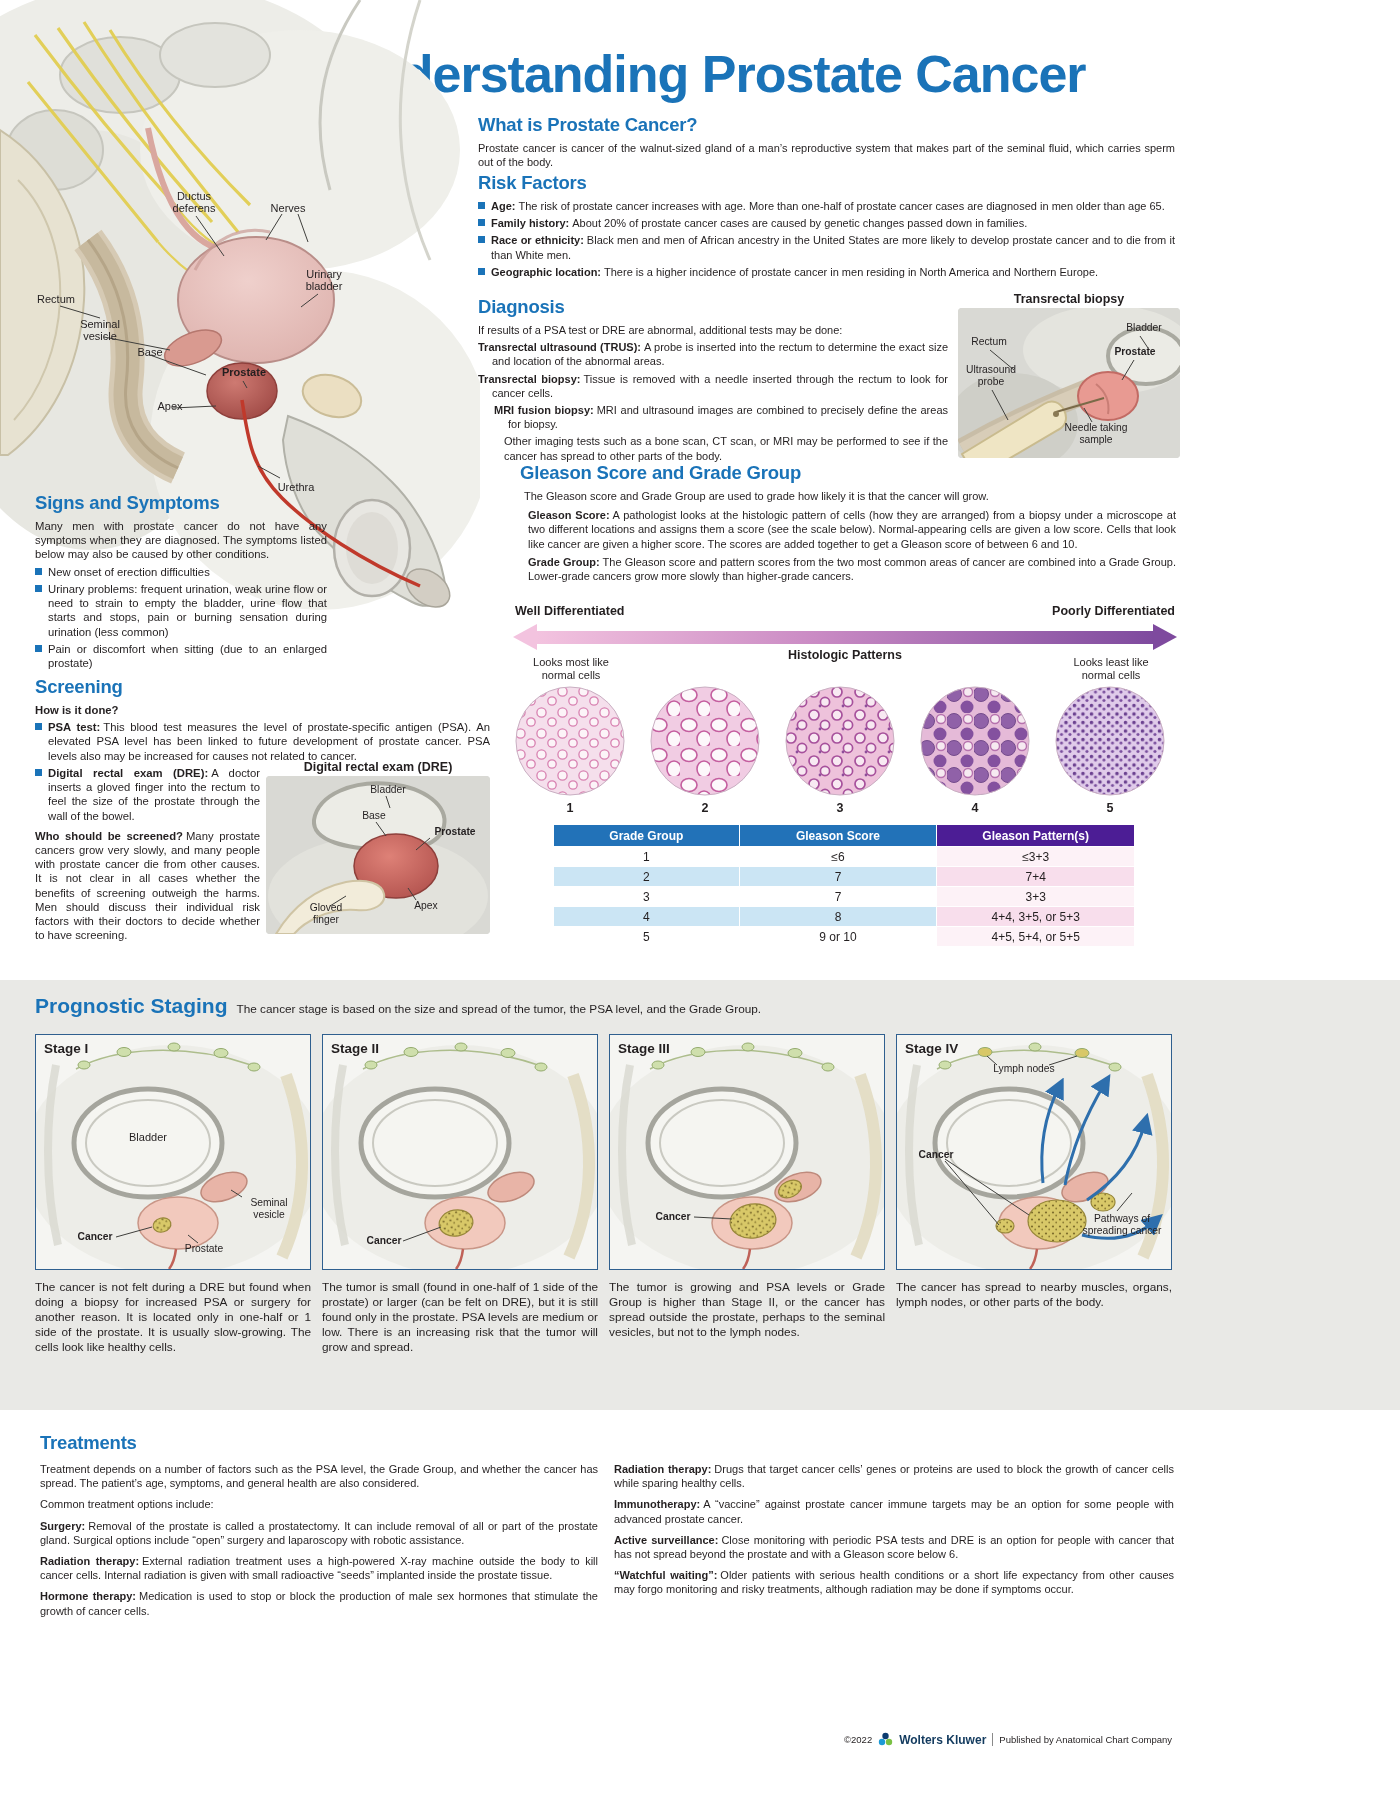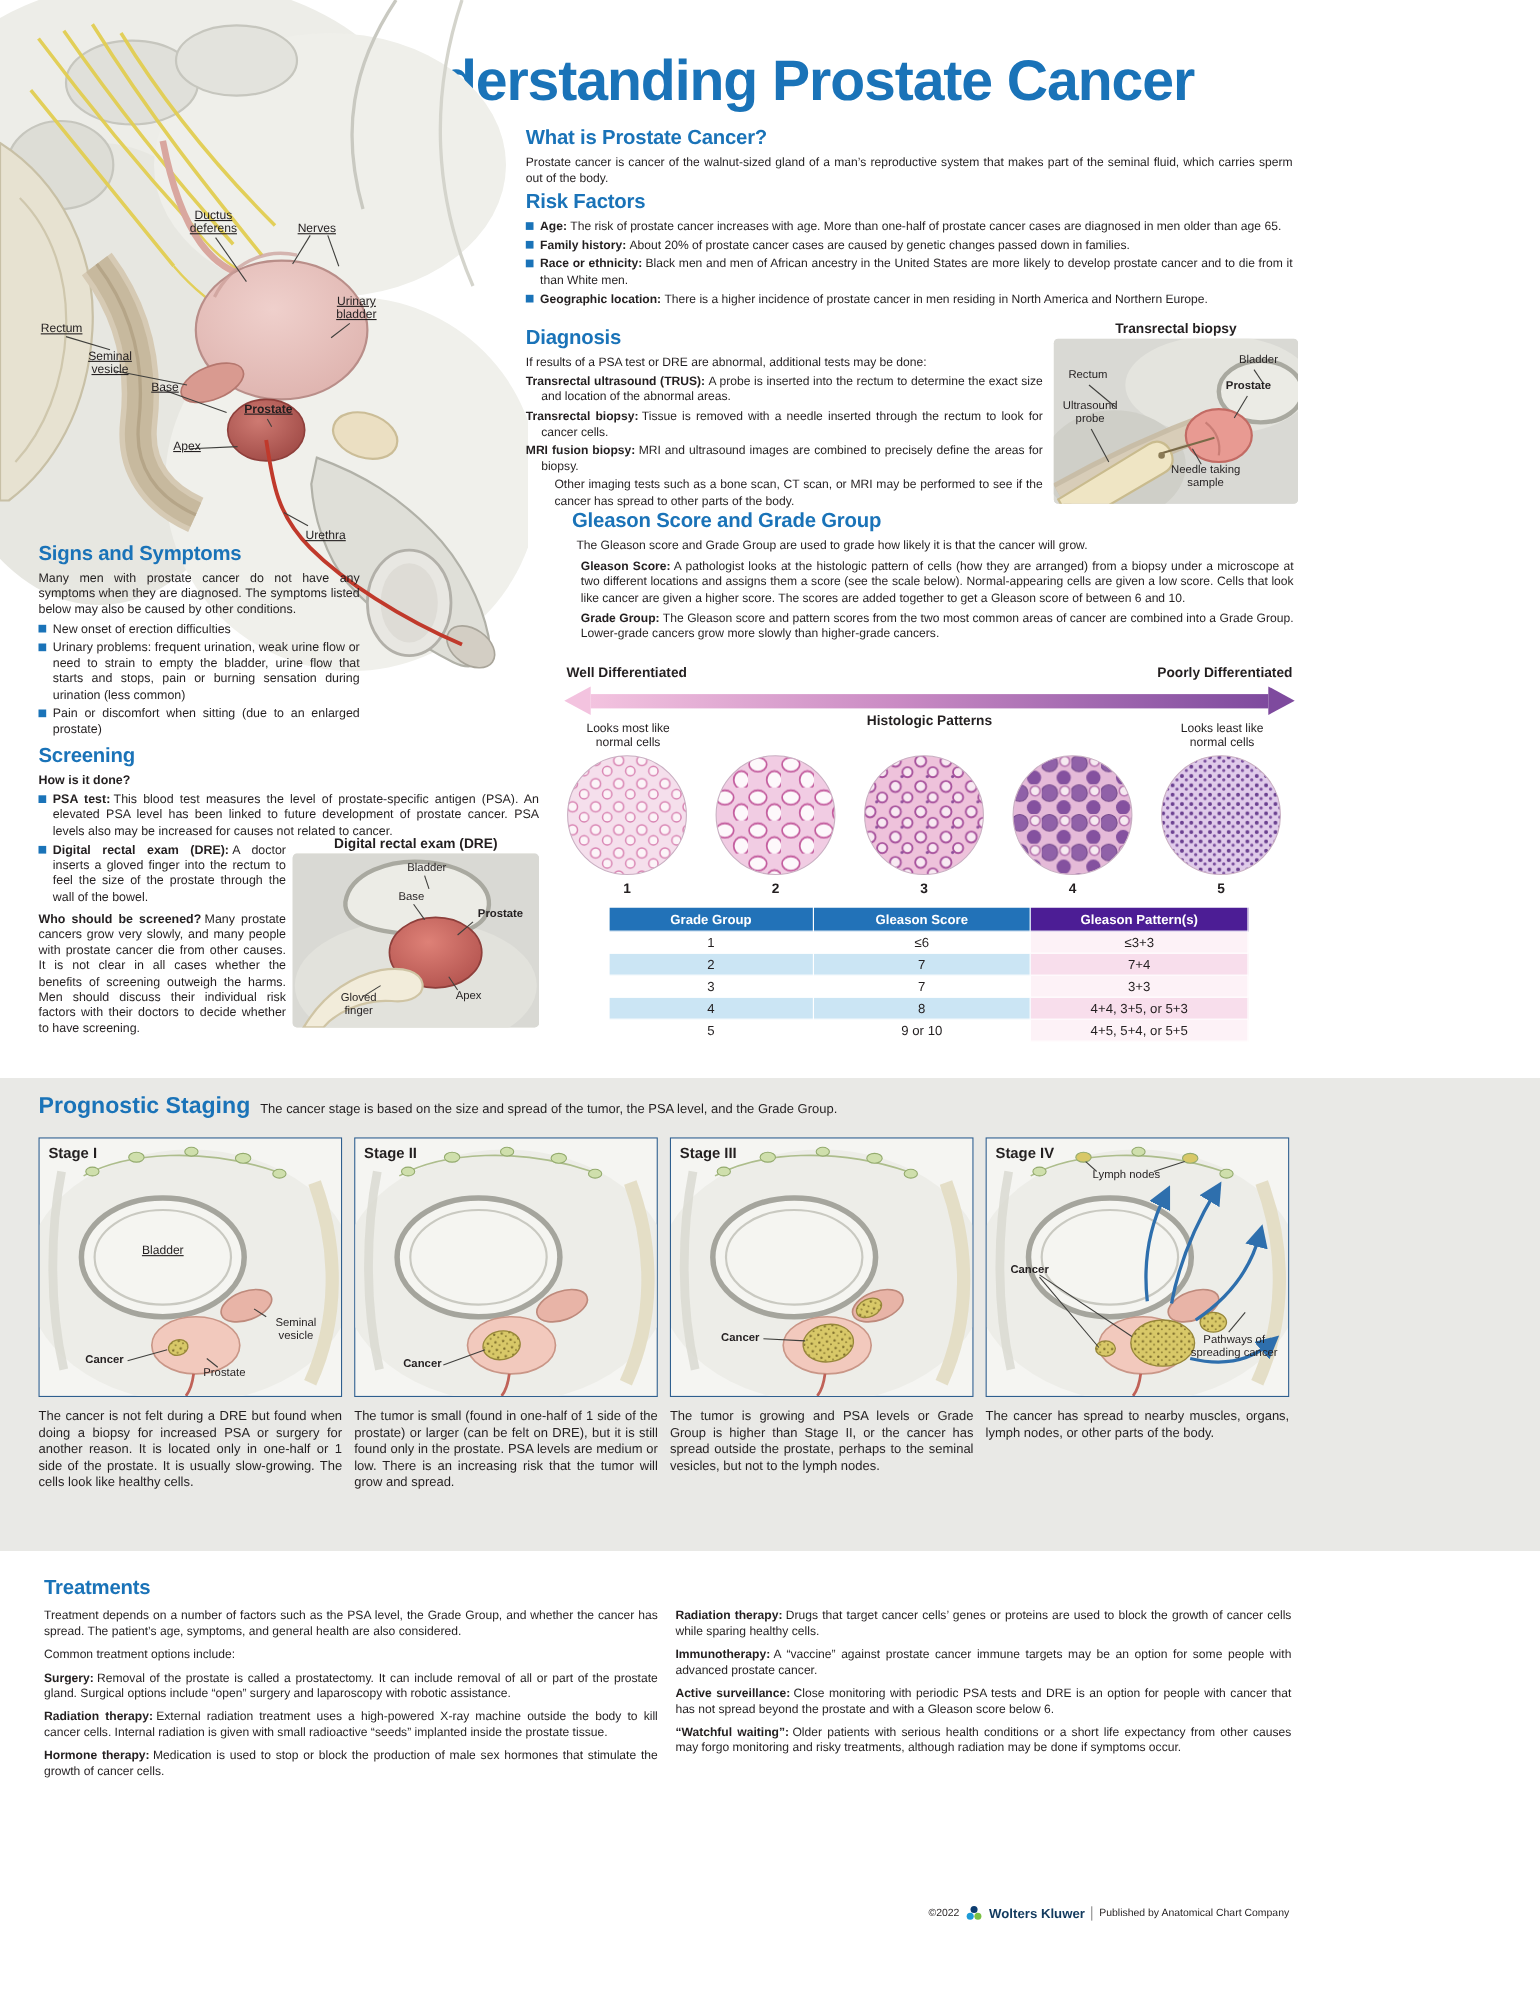--- a/index.html
+++ b/index.html
@@ -13,29 +13,29 @@
   .h2 { font-size:18.5px; font-weight:bold; color:#1A73B8; margin-bottom:5px; letter-spacing:-0.2px; }
   .body { font-size:11px; line-height:1.29; text-align:justify; color:#231F20; }
   .body-sm { font-size:11.3px; line-height:1.26; text-align:justify; color:#231F20; }
   .lead { margin-right:3px; }
 
   .bullet { display:flex; gap:6px; margin-top:3px; }
   .sq { flex:0 0 auto; width:7px; height:7px; background:#1A73B8; margin-top:3px; }
   .bullet p { flex:1; }
 
   .hang { padding-left:14px; text-indent:-14px; margin-top:3px; }
-  .ind1 { }
+  .ind1 { margin-left:16px; }
   .ind2 { margin-left:26px; }
 
   .fig-title { font-size:12.5px; font-weight:bold; text-align:center; color:#231F20; }
   .fig { position:absolute; background:#D9D9D4; border-radius:4px; }
   .fig svg { display:block; }
   .fig-label { position:absolute; font-size:10.3px; line-height:1.12; color:#231F20; text-align:center; }
   .fig-label.b { font-weight:bold; }
-  .fig-label.lg { font-size:11px;text-decoration:underline; }
+  .fig-label.lg { font-size:11px; }
 
   
   .scale-label { font-size:12.5px; font-weight:bold; color:#231F20; }
   .scale-caption { font-size:11px; line-height:1.15; text-align:center; color:#231F20; }
   .scale-arrow { display:flex; align-items:center; height:26px; }
   .arrow-head-left { width:0; height:0; border-top:13px solid transparent; border-bottom:13px solid transparent; border-right:24px solid #F3C3DF; }
   .arrow-head-right { width:0; height:0; border-top:13px solid transparent; border-bottom:13px solid transparent; border-left:24px solid #7E4A9E; }
   .arrow-bar { flex:1; height:13px; background:linear-gradient(90deg,#F3C3DF 0%,#CA8BC4 45%,#7E4A9E 100%); }
   .circle-number { font-size:12.5px; font-weight:bold; text-align:center; display:block; }
 

